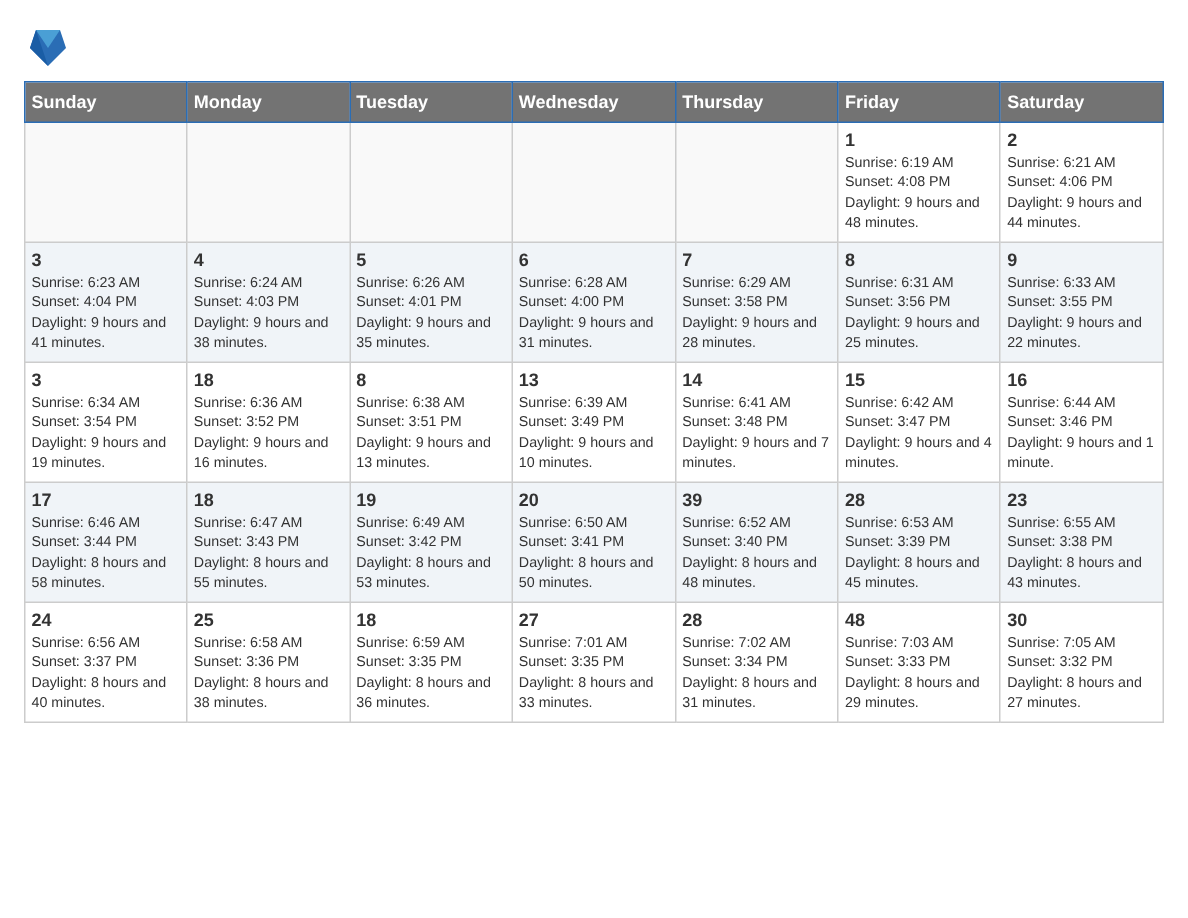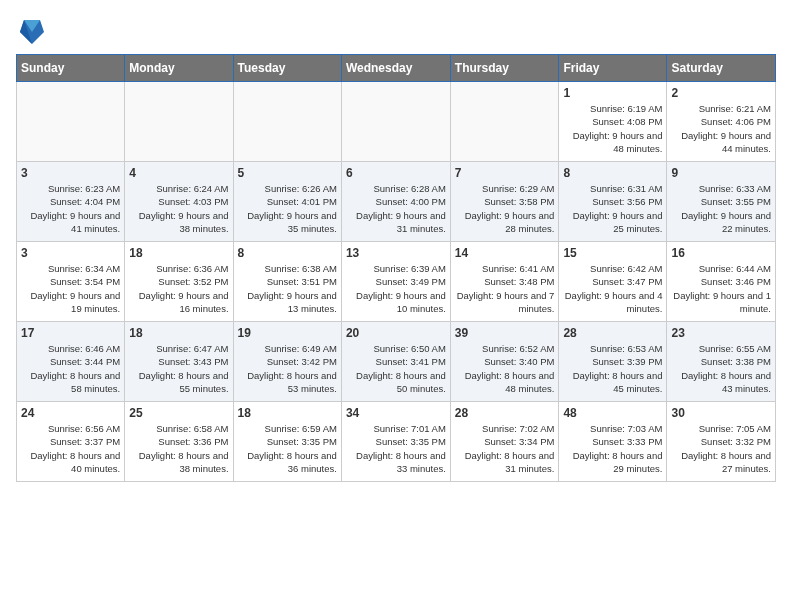--- a/index.html
+++ b/index.html
@@ -78,21 +78,20 @@
     }
     .day-number {
       font-weight: bold;
       font-size: 12px;
       margin-bottom: 2px;
     }
     .day-info {
       font-size: 9.5px;
       line-height: 1.4;
       color: #333;
-      text-align: right;
     }
   </style>
 </head>
 <body>
 
 <div class="header-area">
   <div class="logo">
     <svg class="logo-icon" viewBox="0 0 32 32">
       <polygon points="8,4 24,4 28,16 16,28 4,16" fill="#2a6db5"></polygon>
       <polygon points="8,4 24,4 16,16" fill="#4a9fd5"></polygon>
@@ -234,21 +233,21 @@
         </td>
         <td>
           <div class="day-number">25</div>
           <div class="day-info">Sunrise: 6:58 AM<br>Sunset: 3:36 PM<br>Daylight: 8 hours and 38 minutes.</div>
         </td>
         <td>
           <div class="day-number">18</div>
           <div class="day-info">Sunrise: 6:59 AM<br>Sunset: 3:35 PM<br>Daylight: 8 hours and 36 minutes.</div>
         </td>
         <td>
-          <div class="day-number">34</div>
+          <div class="day-number">27</div>
           <div class="day-info">Sunrise: 7:01 AM<br>Sunset: 3:35 PM<br>Daylight: 8 hours and 33 minutes.</div>
         </td>
         <td>
           <div class="day-number">28</div>
           <div class="day-info">Sunrise: 7:02 AM<br>Sunset: 3:34 PM<br>Daylight: 8 hours and 31 minutes.</div>
         </td>
         <td>
           <div class="day-number">48</div>
           <div class="day-info">Sunrise: 7:03 AM<br>Sunset: 3:33 PM<br>Daylight: 8 hours and 29 minutes.</div>
         </td>

